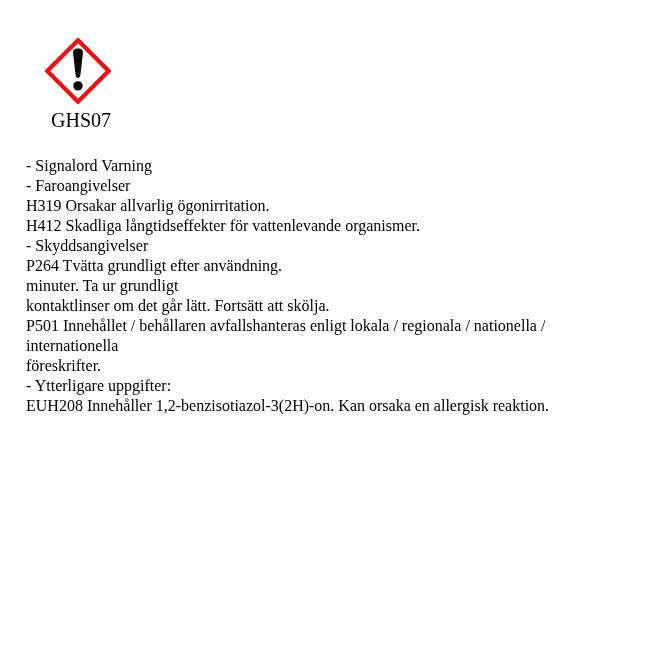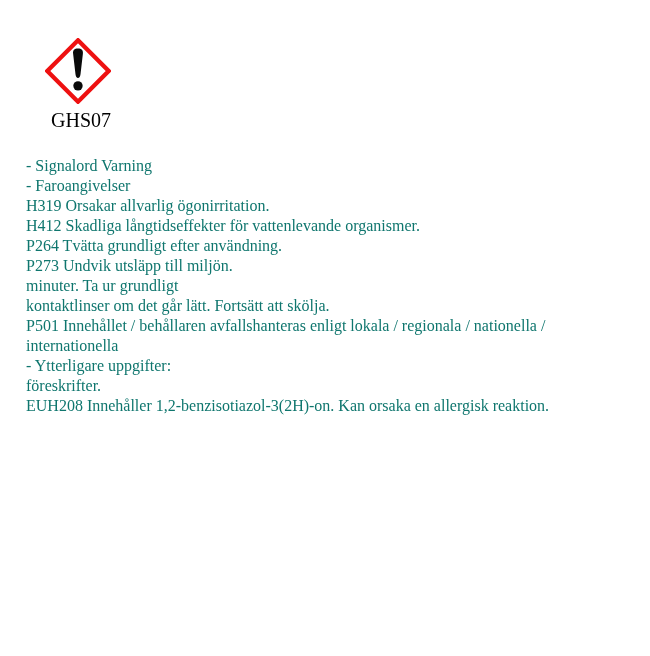--- a/index.html
+++ b/index.html
@@ -31,21 +31,21 @@
     line-height: 23px;
     color: #000000;
   }
   .text-block {
     position: absolute;
     left: 26px;
     top: 156px;
     width: 610px;
     font-size: 16px;
     line-height: 20px;
-    color: #0f766e;
+    color: #000000;
     white-space: nowrap;
   }
   .text-line {
     height: 20px;
   }
 </style>
 </head>
 <body>
 
 <div class="page">
@@ -57,24 +57,24 @@
       <circle cx="50" cy="72.5" r="7.1" fill="#0A0A0A"></circle>
     </svg>
     <div class="ghs-code">GHS07</div>
   </div>
 
   <div class="text-block">
     <div class="text-line">- Signalord Varning</div>
     <div class="text-line">- Faroangivelser</div>
     <div class="text-line">H319 Orsakar allvarlig ögonirritation.</div>
     <div class="text-line">H412 Skadliga långtidseffekter för vattenlevande organismer.</div>
+    <div class="text-line">- Skyddsangivelser</div>
     <div class="text-line">P264 Tvätta grundligt efter användning.</div>
-    <div class="text-line">P273 Undvik utsläpp till miljön.</div>
     <div class="text-line">minuter. Ta ur grundligt</div>
     <div class="text-line">kontaktlinser om det går lätt. Fortsätt att skölja.</div>
     <div class="text-line">P501 Innehållet / behållaren avfallshanteras enligt lokala / regionala / nationella /</div>
     <div class="text-line">internationella</div>
+    <div class="text-line">föreskrifter.</div>
     <div class="text-line">- Ytterligare uppgifter:</div>
-    <div class="text-line">föreskrifter.</div>
     <div class="text-line">EUH208 Innehåller 1,2-benzisotiazol-3(2H)-on. Kan orsaka en allergisk reaktion.</div>
   </div>
 
 </div>
 
 </body></html>

